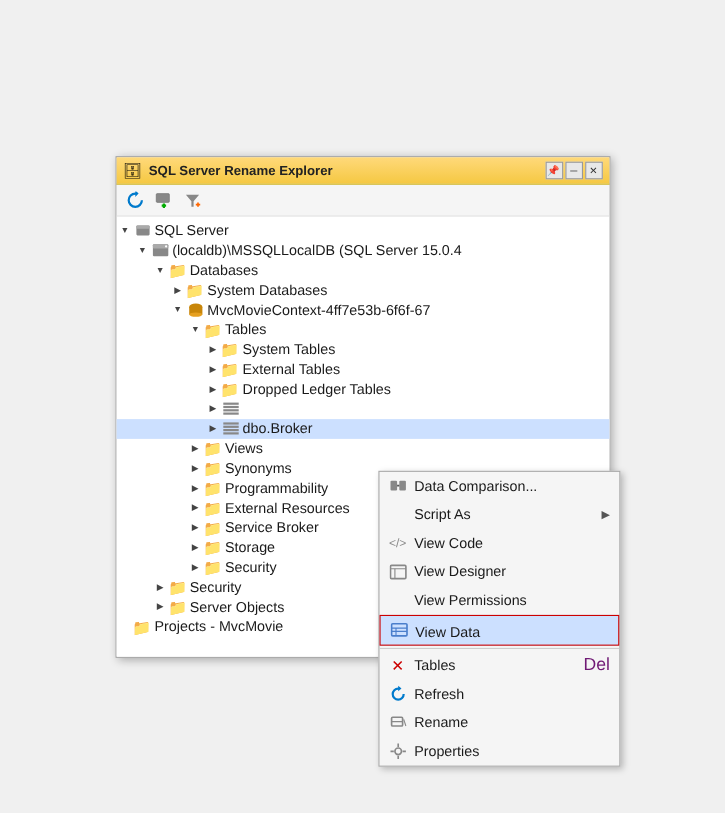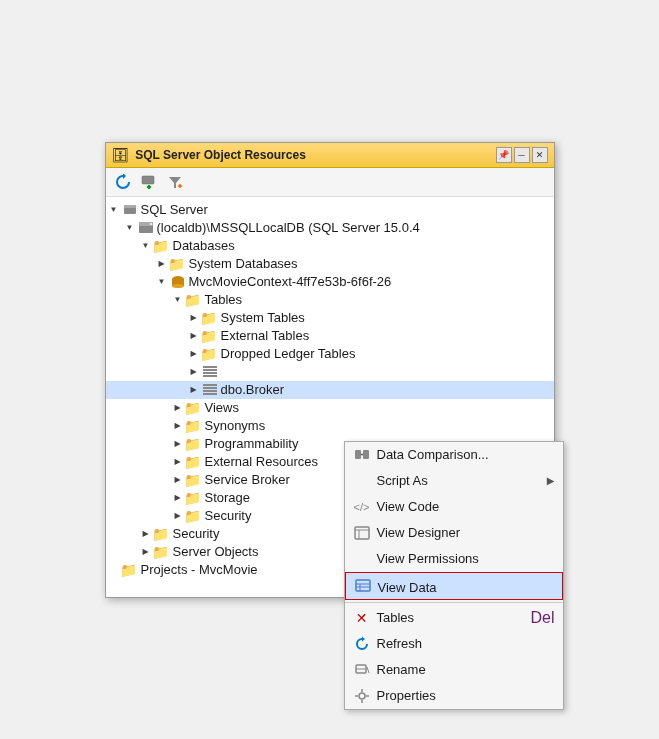--- a/index.html
+++ b/index.html
@@ -117,21 +117,21 @@
       color: #1a1a1a;
     }
     
     .icon-server { color: #555; font-size: 14px; }
     .icon-folder { color: #e6b84a; font-size: 14px; }
 
     
     .context-menu {
       position: absolute;
       right: -10px;
-      top: 298px;
+      top: 285px;
       width: 220px;
       background: #f5f5f5;
       border: 1px solid #aaa;
       box-shadow: 2px 2px 6px rgba(0,0,0,0.25);
       z-index: 100;
     }
     .ctx-item {
       display: flex;
       align-items: center;
       padding: 4px 8px;
@@ -174,21 +174,21 @@
     }
   </style>
 </head>
 <body>
 
 <div class="window">
 
   <div class="title-bar">
     <div class="title-bar-left">
       <span style="font-size:14px;">🗄</span>
-      <span class="title-text">SQL Server Object Resources</span>
+      <span class="title-text">SQL Server Rename Explorer</span>
     </div>
     <div class="title-buttons">
       <div class="title-btn">📌</div>
       <div class="title-btn">─</div>
       <div class="title-btn">✕</div>
     </div>
   </div>
 
   <div class="toolbar">
     <div class="toolbar-btn" title="Refresh">
@@ -260,21 +260,21 @@
       <span class="tree-indent"></span>
       <span class="tree-indent"></span>
       <span class="tree-arrow">▼</span>
       <span class="tree-icon">
         <svg width="16" height="16" viewBox="0 0 16 16">
             <ellipse cx="8" cy="5" rx="6" ry="3" fill="#c8860a"></ellipse>
             <rect x="2" y="5" width="12" height="7" fill="#c8860a"></rect>
             <ellipse cx="8" cy="12" rx="6" ry="2" fill="#e6a020"></ellipse>
           </svg>
       </span>
-      <span class="tree-label">MvcMovieContext-4ff7e53b-6f6f-26</span>
+      <span class="tree-label">MvcMovieContext-4ff7e53b-6f6f-67</span>
     </div>
 
     <div class="tree-item">
       <span class="tree-indent"></span>
       <span class="tree-indent"></span>
       <span class="tree-indent"></span>
       <span class="tree-indent"></span>
       <span class="tree-arrow">▼</span>
       <span class="tree-icon icon-folder">📁</span>
       <span class="tree-label">Tables</span>

